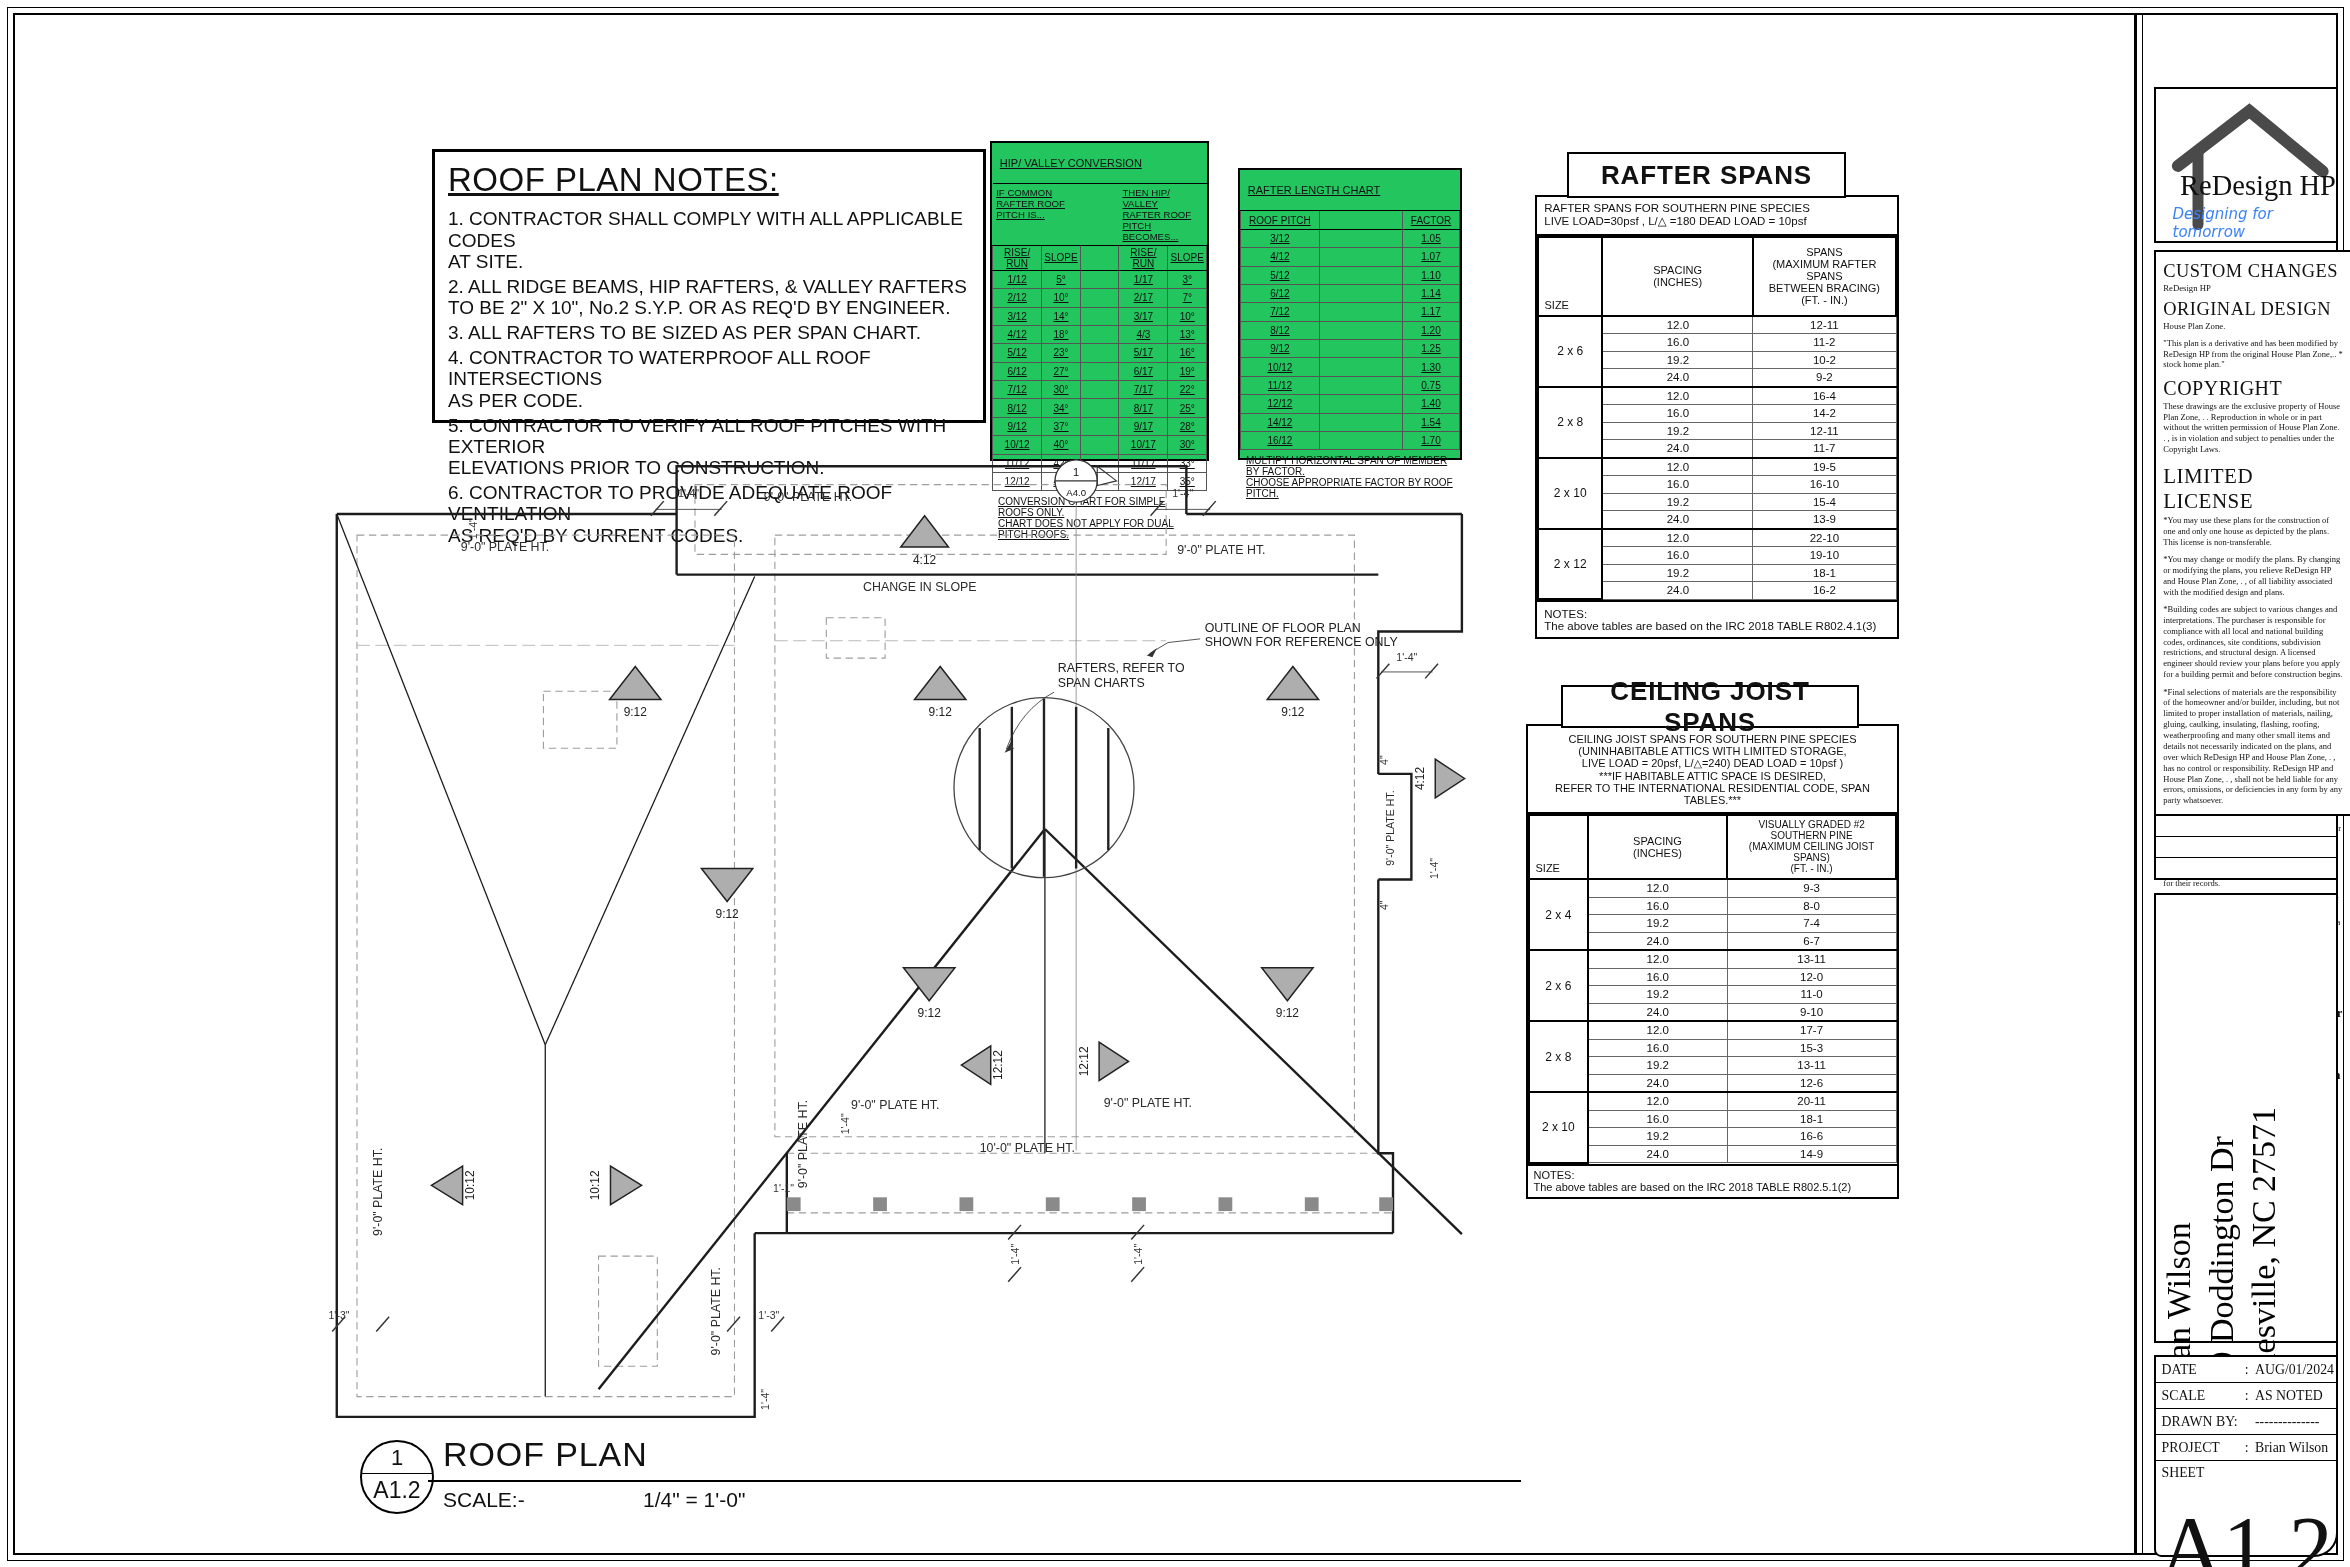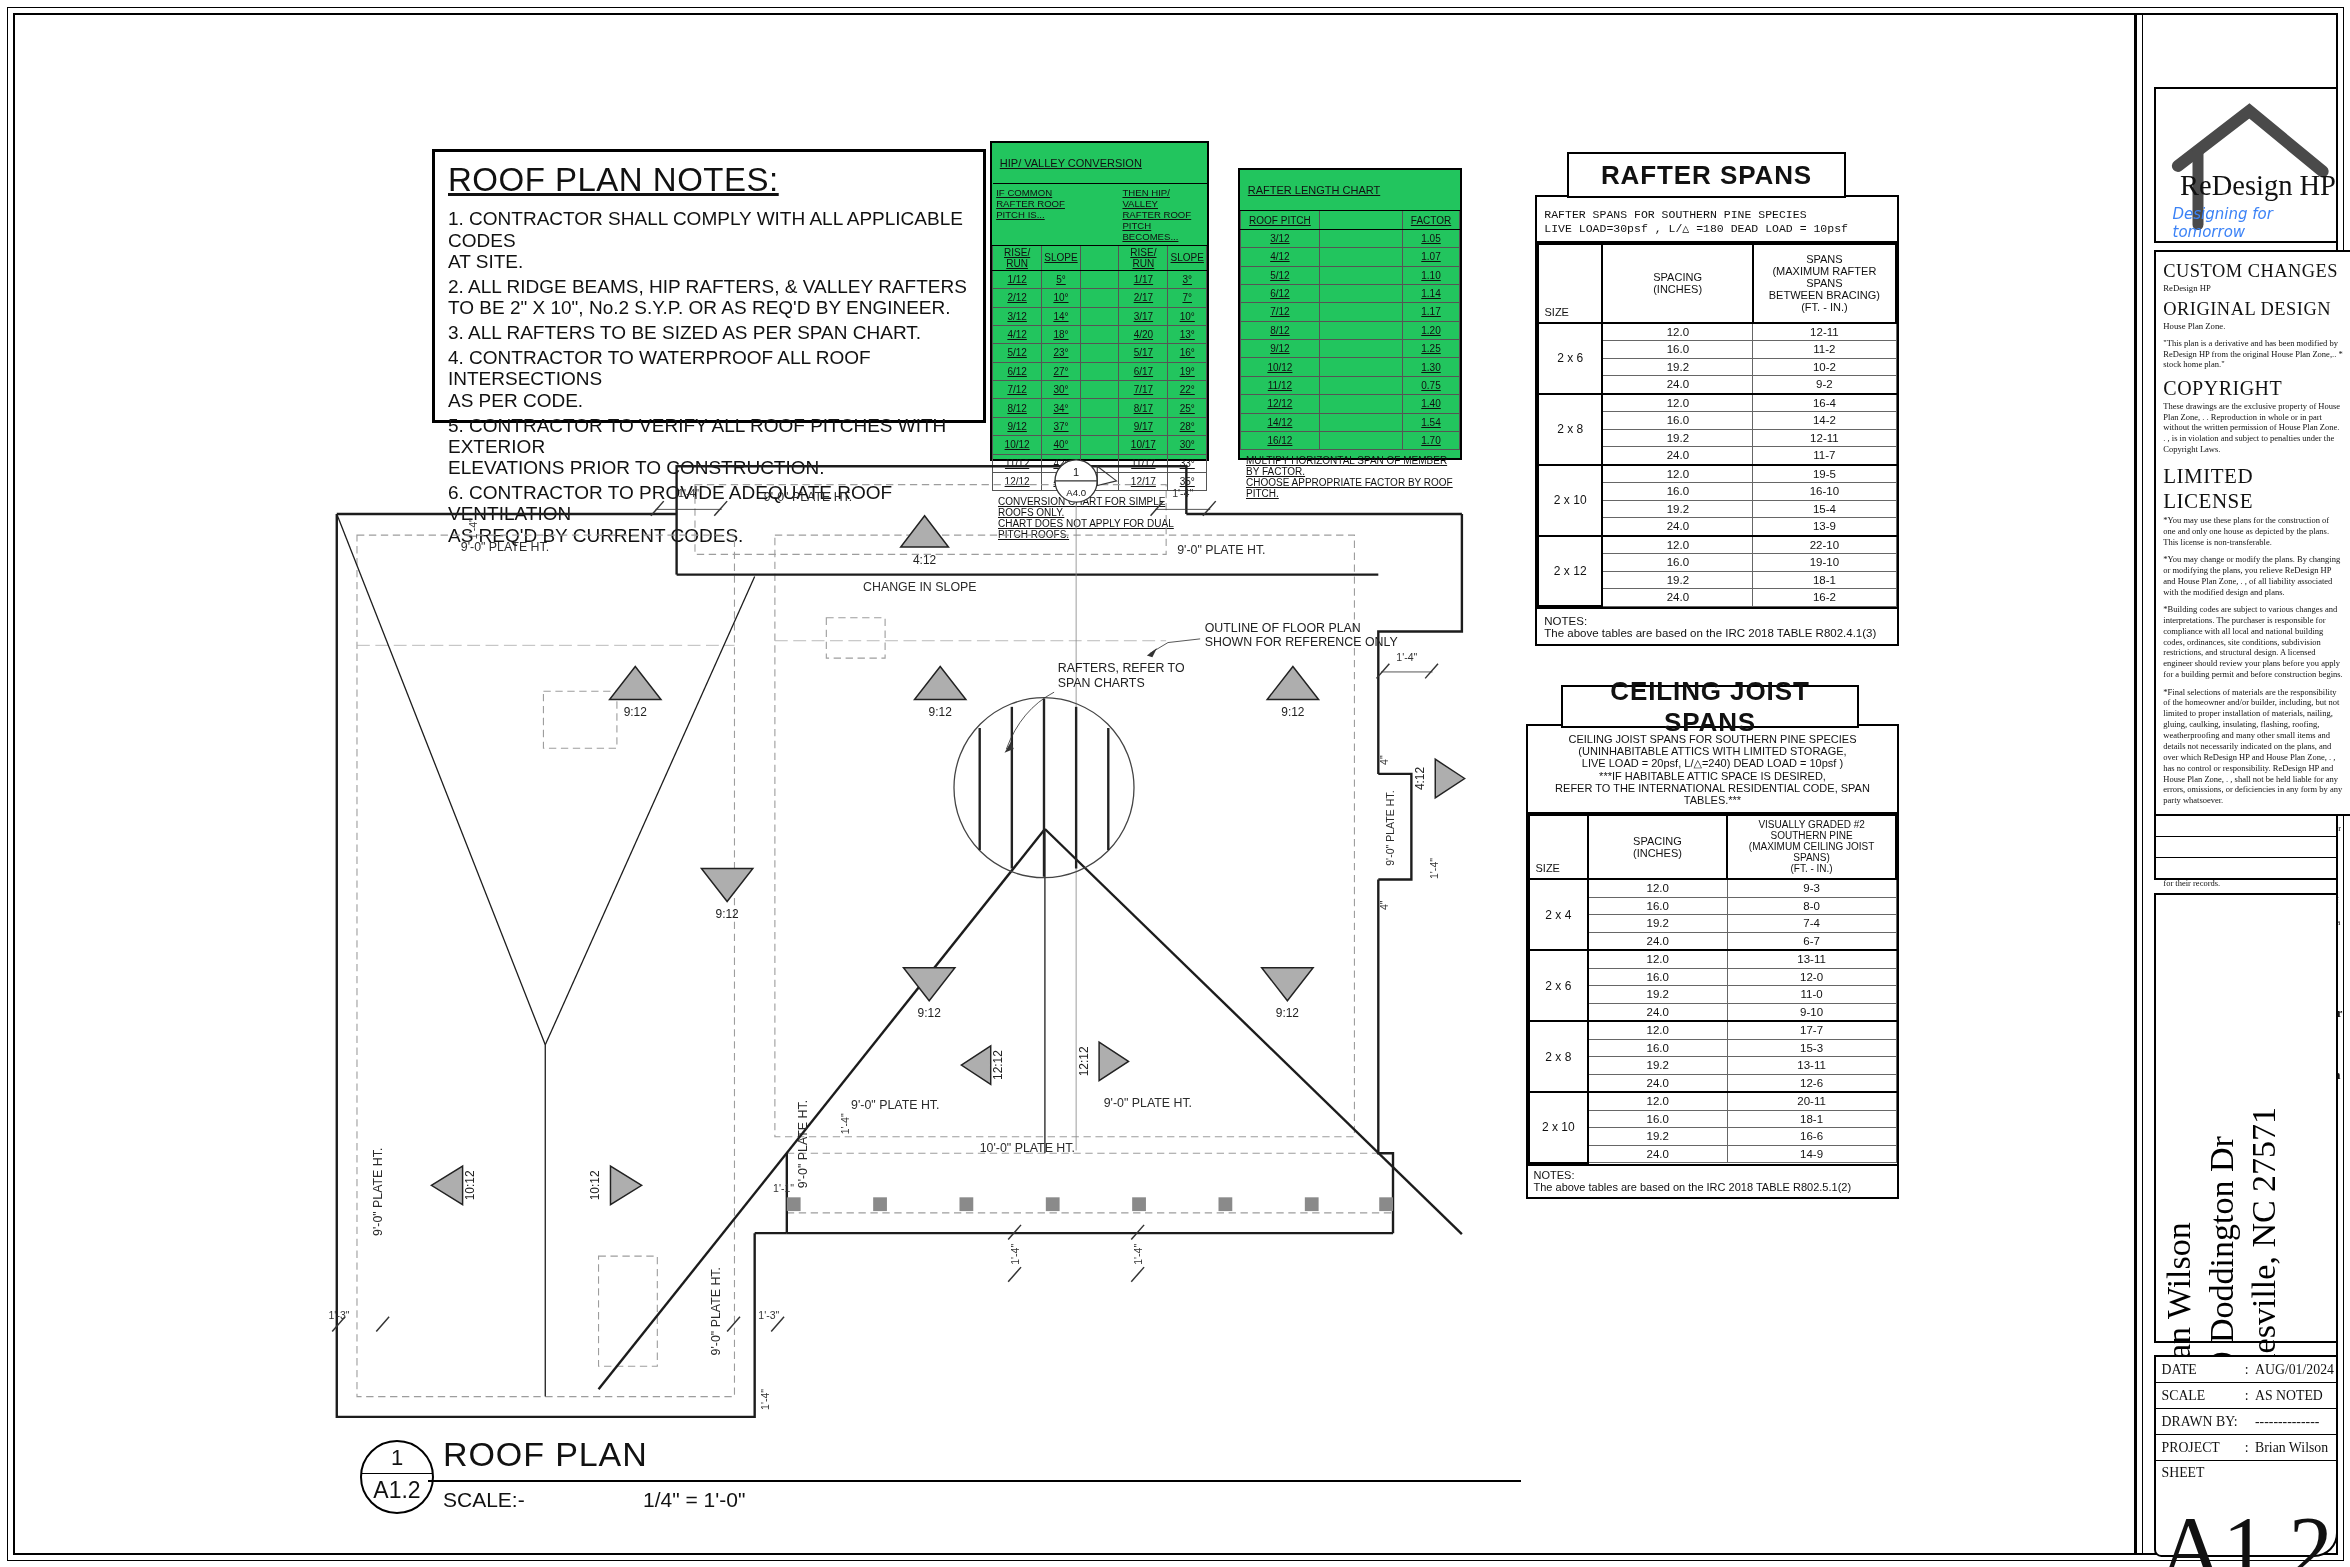--- a/index.html
+++ b/index.html
@@ -153,21 +153,21 @@
             <td>3/12</td>
             <td>14°</td>
             <td></td>
             <td>3/17</td>
             <td>10°</td>
           </tr>
           <tr>
             <td>4/12</td>
             <td>18°</td>
             <td></td>
-            <td>4/20</td>
+            <td>4/3</td>
             <td>13°</td>
           </tr>
           <tr>
             <td>5/12</td>
             <td>23°</td>
             <td></td>
             <td>5/17</td>
             <td>16°</td>
           </tr>
           <tr>
@@ -312,21 +312,21 @@
           <tr>
             <td class="foot" colspan="3">MULTIPY HORIZONTAL SPAN OF MEMBER BY FACTOR.
 CHOOSE APPROPRIATE FACTOR BY ROOF PITCH.</td>
           </tr>
     </tbody>
       </table>
   </div>
 
   <div class="span-title" style="left:1567px;top:152px;width:275px;height:42px;">RAFTER SPANS</div>
   <div class="span-box" style="left:1535px;top:195px;width:360px;">
-    <div class="span-sub" style="padding-top:11px;font-family:Liberation Mono, monospace;">RAFTER SPANS FOR SOUTHERN PINE SPECIES
+    <div class="span-sub" style="padding-top:5px;">RAFTER SPANS FOR SOUTHERN PINE SPECIES
       LIVE LOAD=30psf , L/△ =180        DEAD LOAD = 10psf</div>
     <table>
       <colgroup>
           <col style="width:18%">
           <col style="width:42%">
           <col style="width:40%">
         </colgroup>
       <thead>
       <tr style="height:79px;">
         <th style="text-align:left;padding-left:5.5px;vertical-align:bottom;">SIZE</th>

